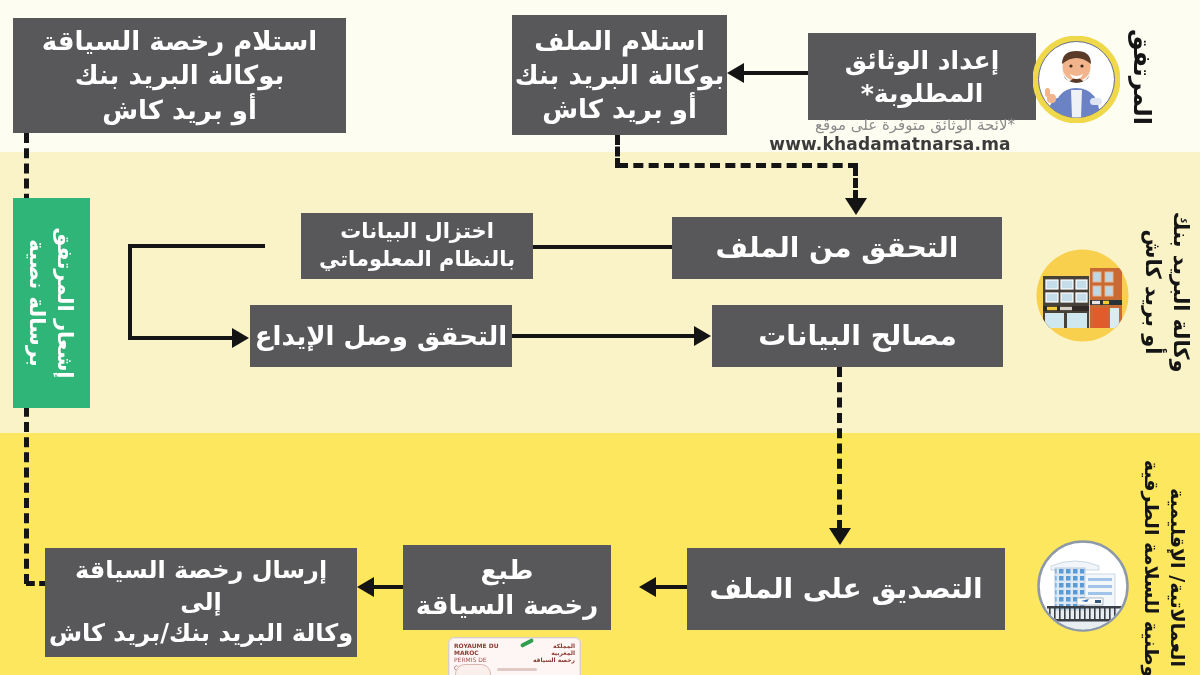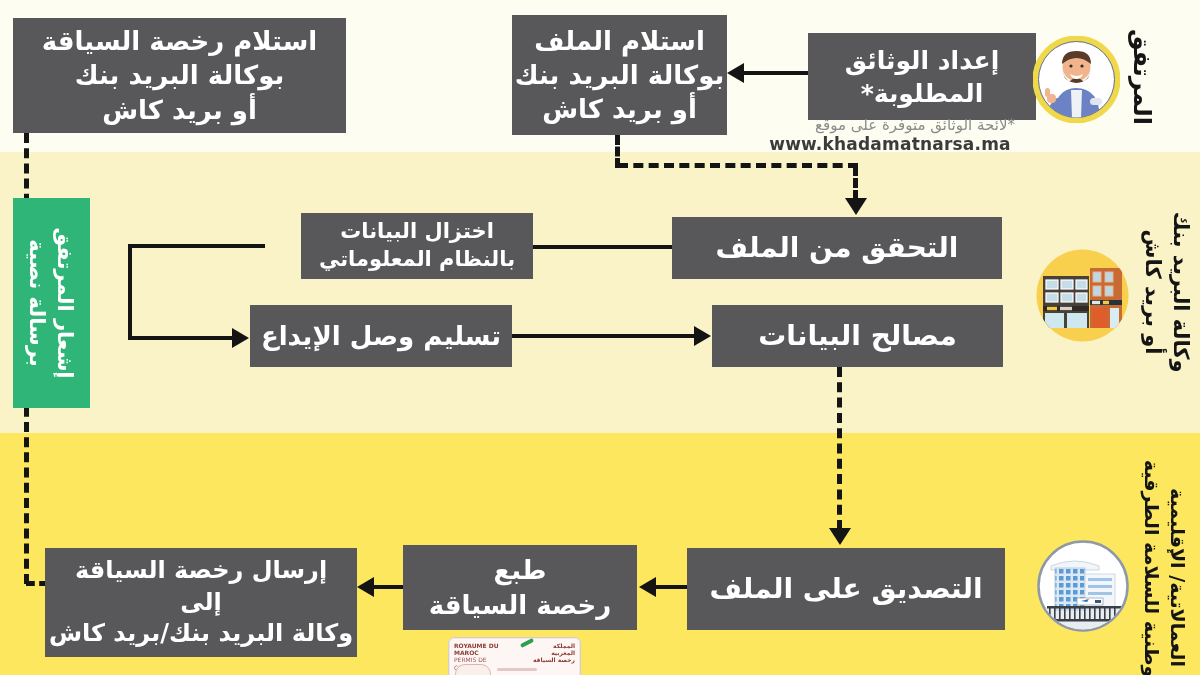--- a/index.html
+++ b/index.html
@@ -122,32 +122,32 @@
   <div class="box" style="left:672px;top:217px;width:330px;height:62px;font-size:28px;">
     <span class="txt">التحقق من الملف</span>
   </div>
 
   <div class="box" style="left:265px;top:213px;width:232px;height:66px;font-size:21px;margin-left:36px;">
     <span class="txt">اختزال البيانات
 بالنظام المعلوماتي</span>
   </div>
 
   <div class="box" style="left:250px;top:305px;width:262px;height:62px;font-size:26px;">
-    <span class="txt">تسليم وصل الإيداع</span>
+    <span class="txt">التحقق وصل الإيداع</span>
   </div>
 
   <div class="box" style="left:712px;top:305px;width:291px;height:62px;font-size:28px;">
     <span class="txt">مصالح البيانات</span>
   </div>
 
   <div class="box" style="left:687px;top:548px;width:318px;height:82px;font-size:28px;">
     <span class="txt">التصديق على الملف</span>
   </div>
 
-  <div class="box" style="left:403px;top:545px;width:234px;height:85px;font-size:26px;align-items:center;">
+  <div class="box" style="left:403px;top:545px;width:208px;height:85px;font-size:26px;align-items:center;">
     <span class="txt">طبع
 رخصة السياقة</span>
   </div>
 
   <div class="box" style="left:45px;top:548px;width:312px;height:109px;font-size:24px;">
     <span class="txt">إرسال رخصة السياقة
 إلى
 وكالة البريد بنك/بريد كاش</span>
   </div>
 

